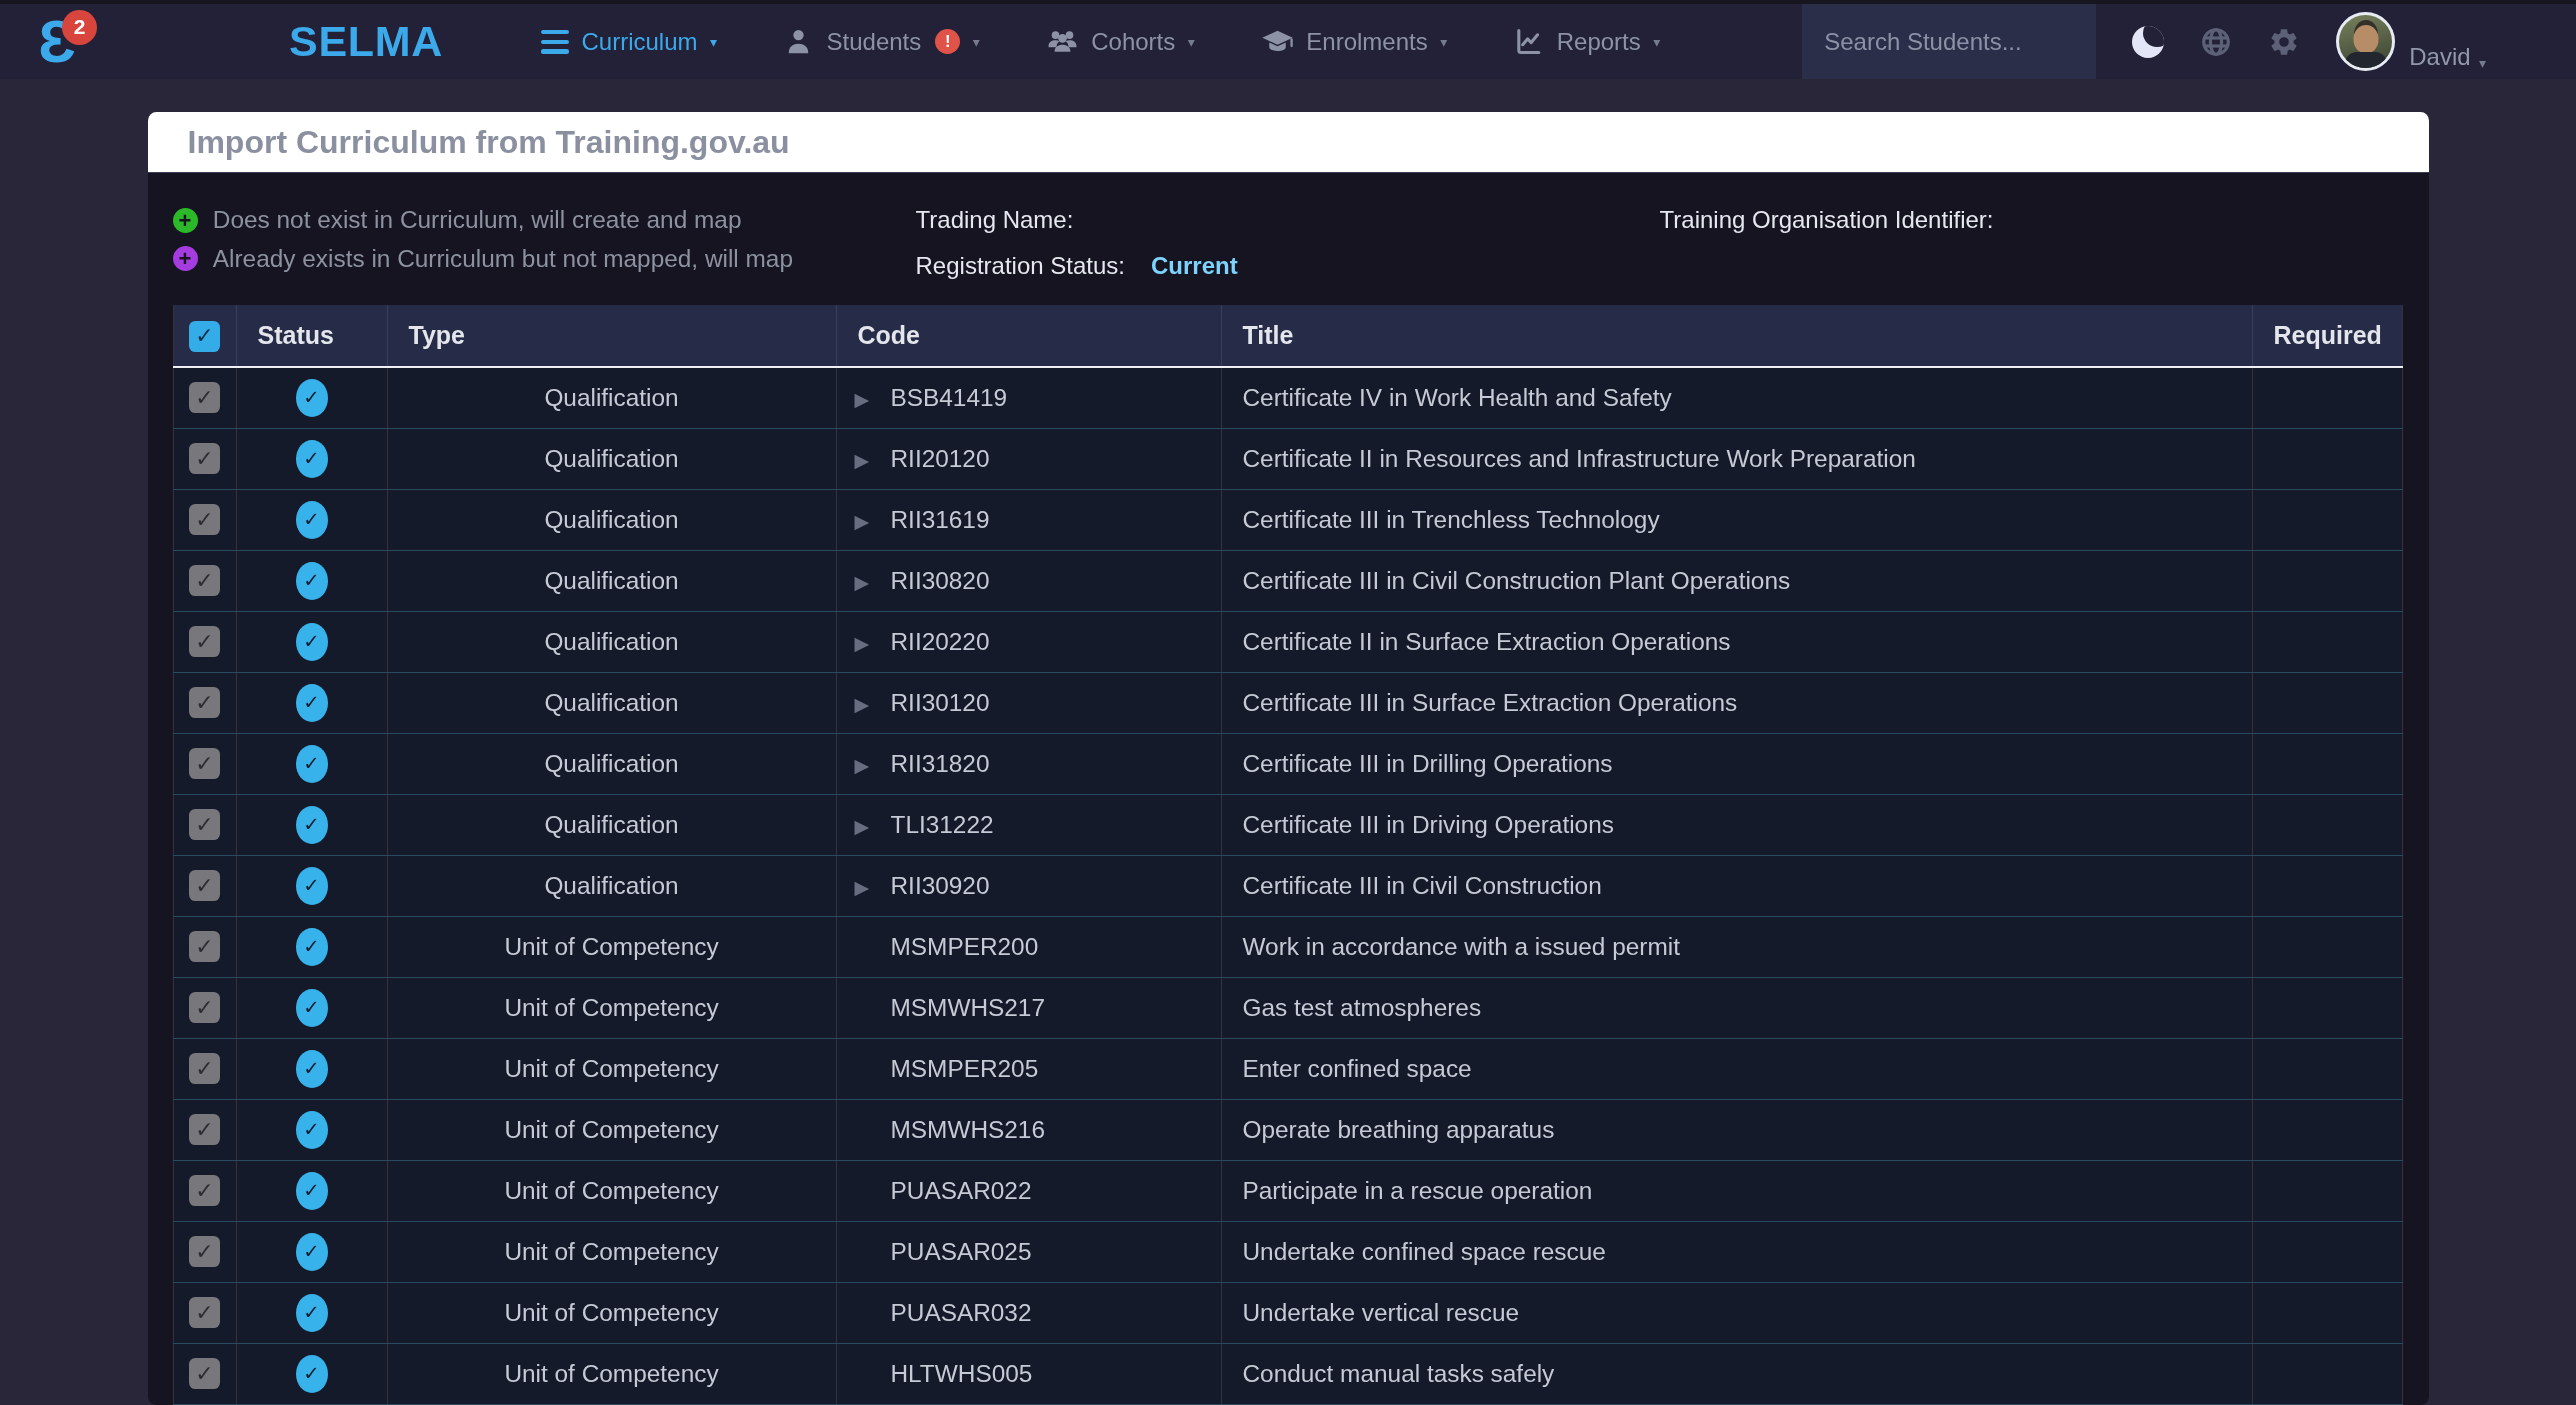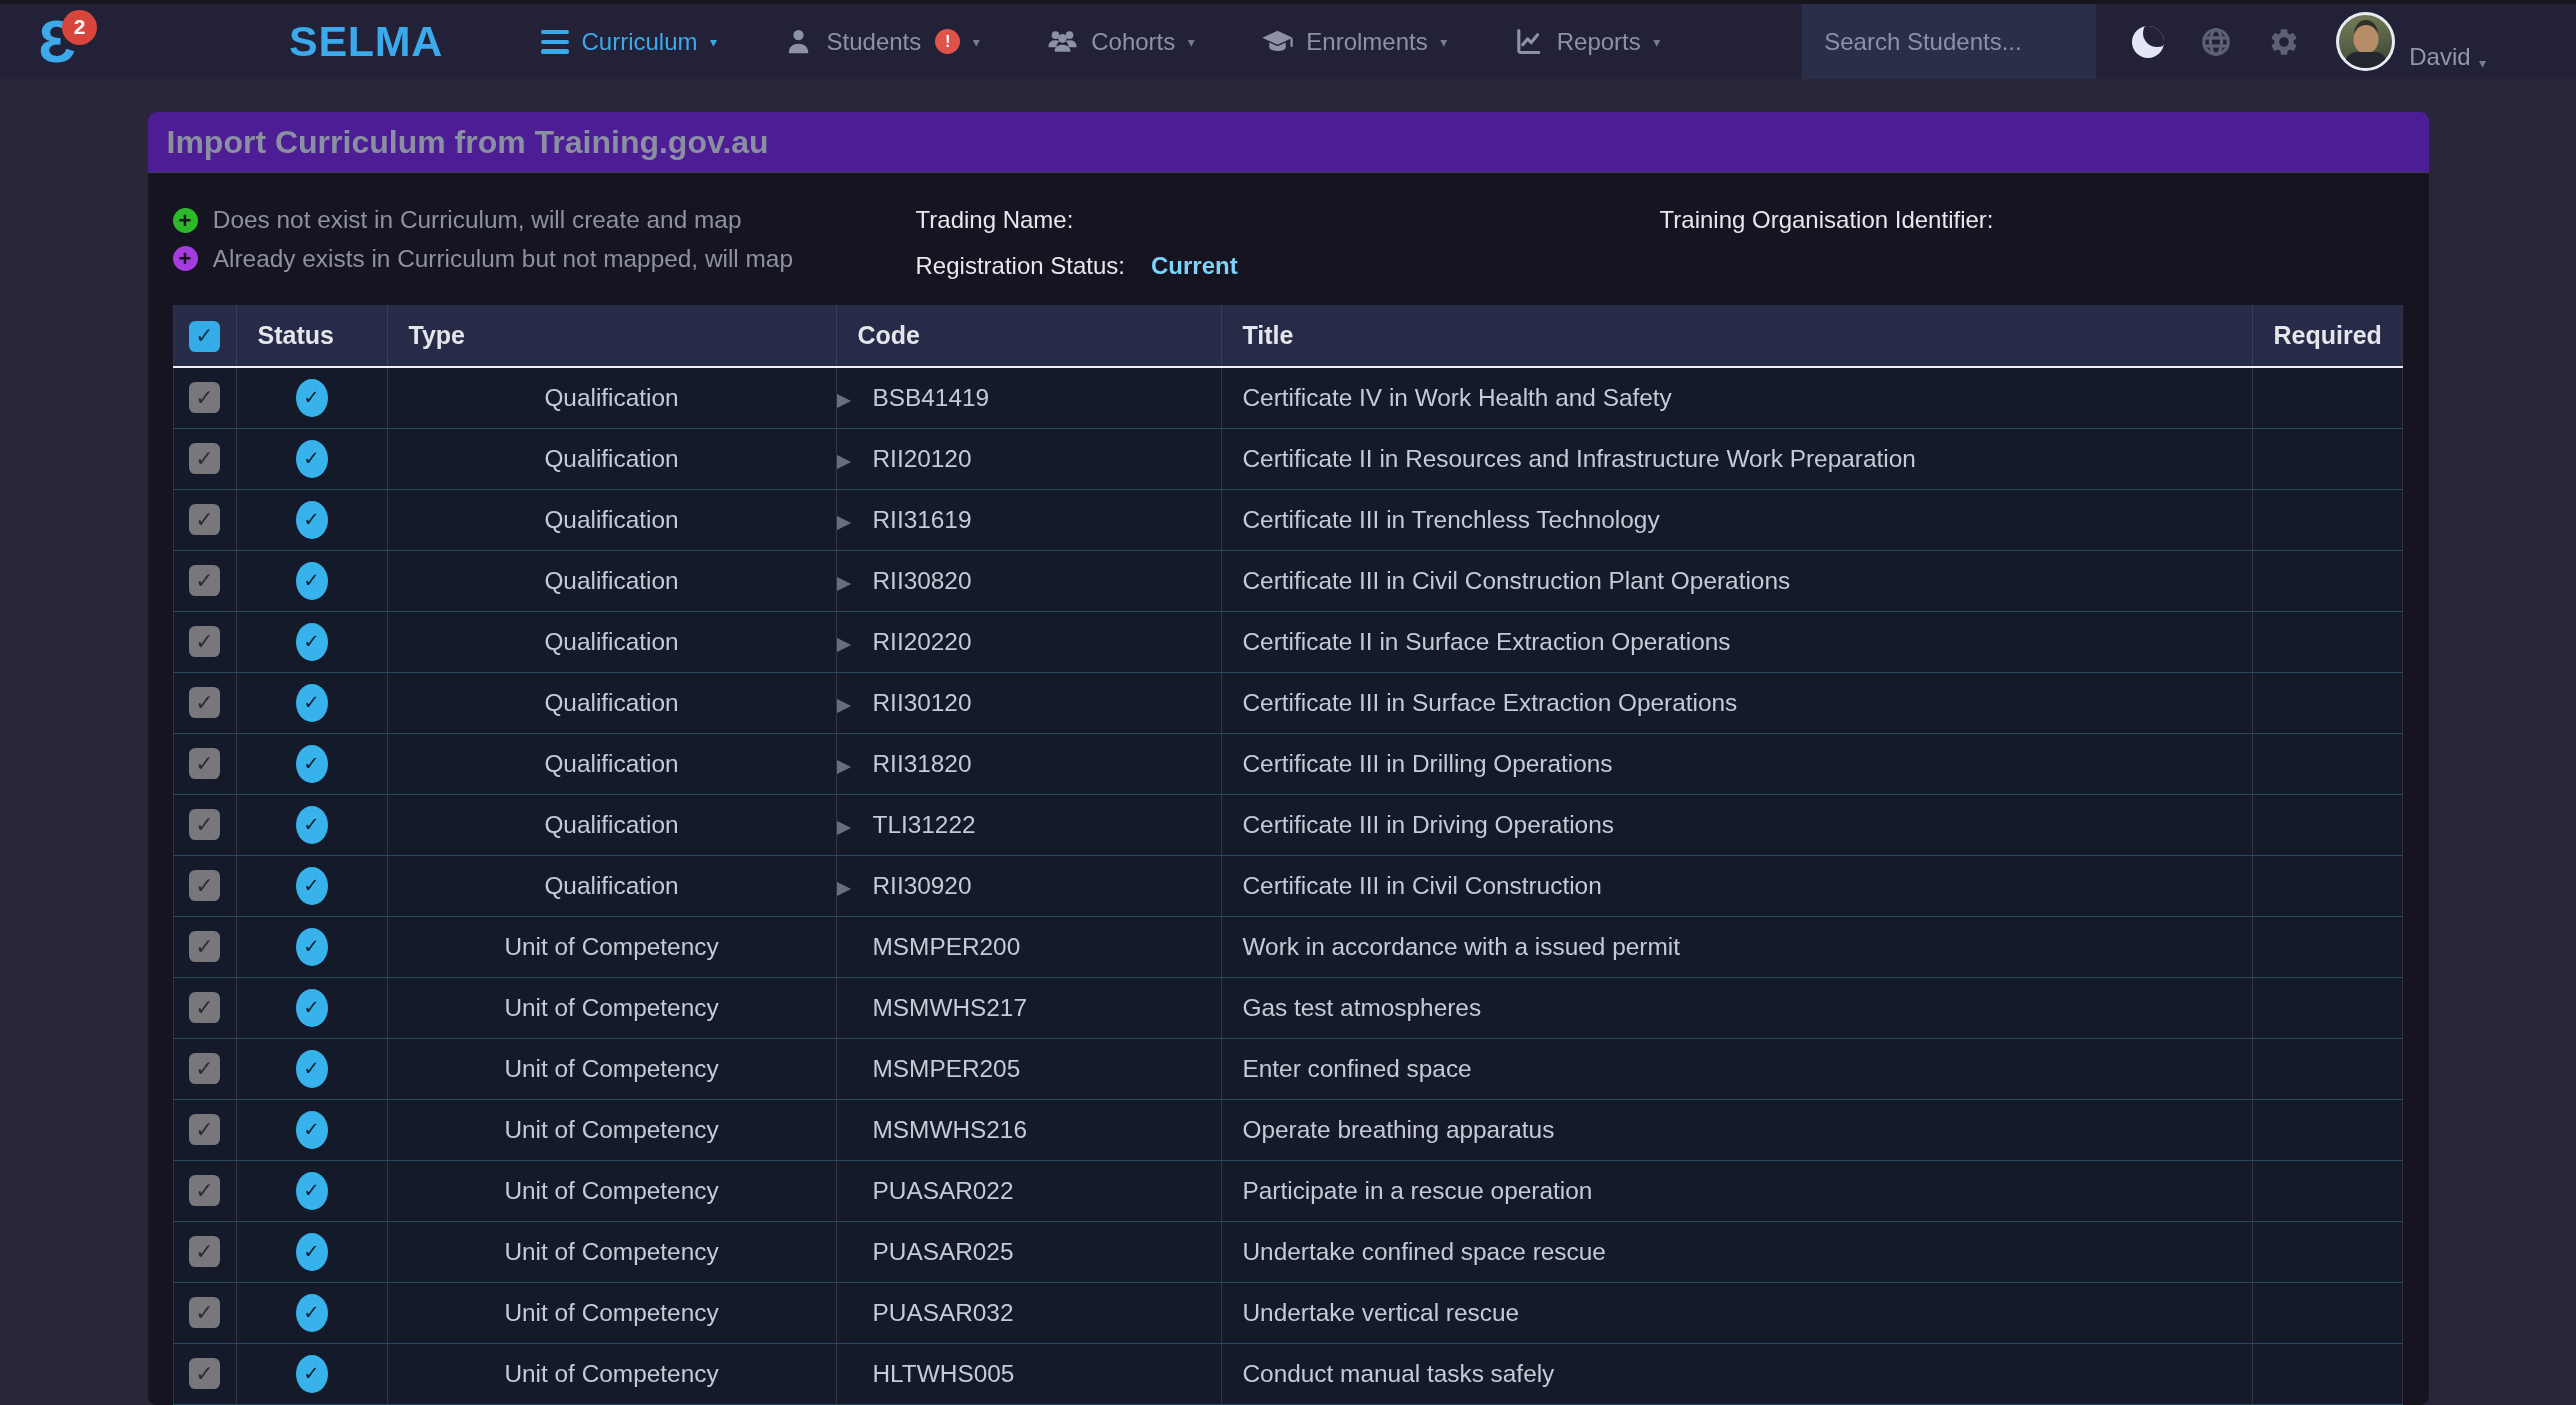--- a/index.html
+++ b/index.html
@@ -68,22 +68,22 @@
   .user-name { margin-left: 14px; font-size: 24px; color: #9298ab; }
   .user-menu .caret { margin-left: 8.4px; }
 
   
   main { margin-top: 33px; }
   .card {
     width: 2281px; margin: 0 auto; background: #151420;
     border-radius: 8.4px; overflow: hidden;
   }
   .card-header {
-    height: 61px; background: #4c1d95; border-bottom: 0.7px solid #3a3f55;
-    display: flex; align-items: center; padding-left: 19px;
+    height: 61px; background: #ffffff; border-bottom: 0.7px solid #3a3f55;
+    display: flex; align-items: center; padding-left: 40px;
   }
   .card-title { font-size: 32px; font-weight: 700; color: #8b90a1; }
   .card-body { padding: 0 25px; }
 
   
   .meta-row { display: flex; padding-top: 33px; padding-bottom: 7px; }
   .legend-col { width: 756px; }
   .legend-item { display: flex; align-items: center; gap: 15.3px; margin-bottom: 10.4px; }
   .legend-dot {
     width: 25px; height: 25px; border-radius: 50%; flex: 0 0 25px;
@@ -118,21 +118,21 @@
   }
   thead th:first-child { border-left: none; padding-left: 0; text-align: center; }
   tbody td {
     height: 61px; background: #151a2b; color: #c6cad5; font-size: 24.4px;
     border-bottom: 1.4px solid #2a4a60; border-left: 1.4px solid #35343e;
     overflow: hidden; white-space: nowrap;
   }
   tbody td:first-child { border-left: none; text-align: center; }
   td.c-status { text-align: center; }
   td.c-type { text-align: center; }
-  td.c-code { }
+  td.c-code { padding-left: 18px; }
   td.c-title { padding-left: 21px; }
   .checkbox {
     display: inline-flex; align-items: center; justify-content: center;
     width: 31px; height: 31px; border-radius: 6.3px; background: #77777c;
     cursor: pointer; vertical-align: middle;
   }
   .checkbox::after { content: "✓"; font-size: 22px; font-weight: bold; color: #2c2c33; }
   .checkbox.header-check { background: #33ace8; }
   .checkbox.header-check::after { color: #103049; }
   .status-icon {

